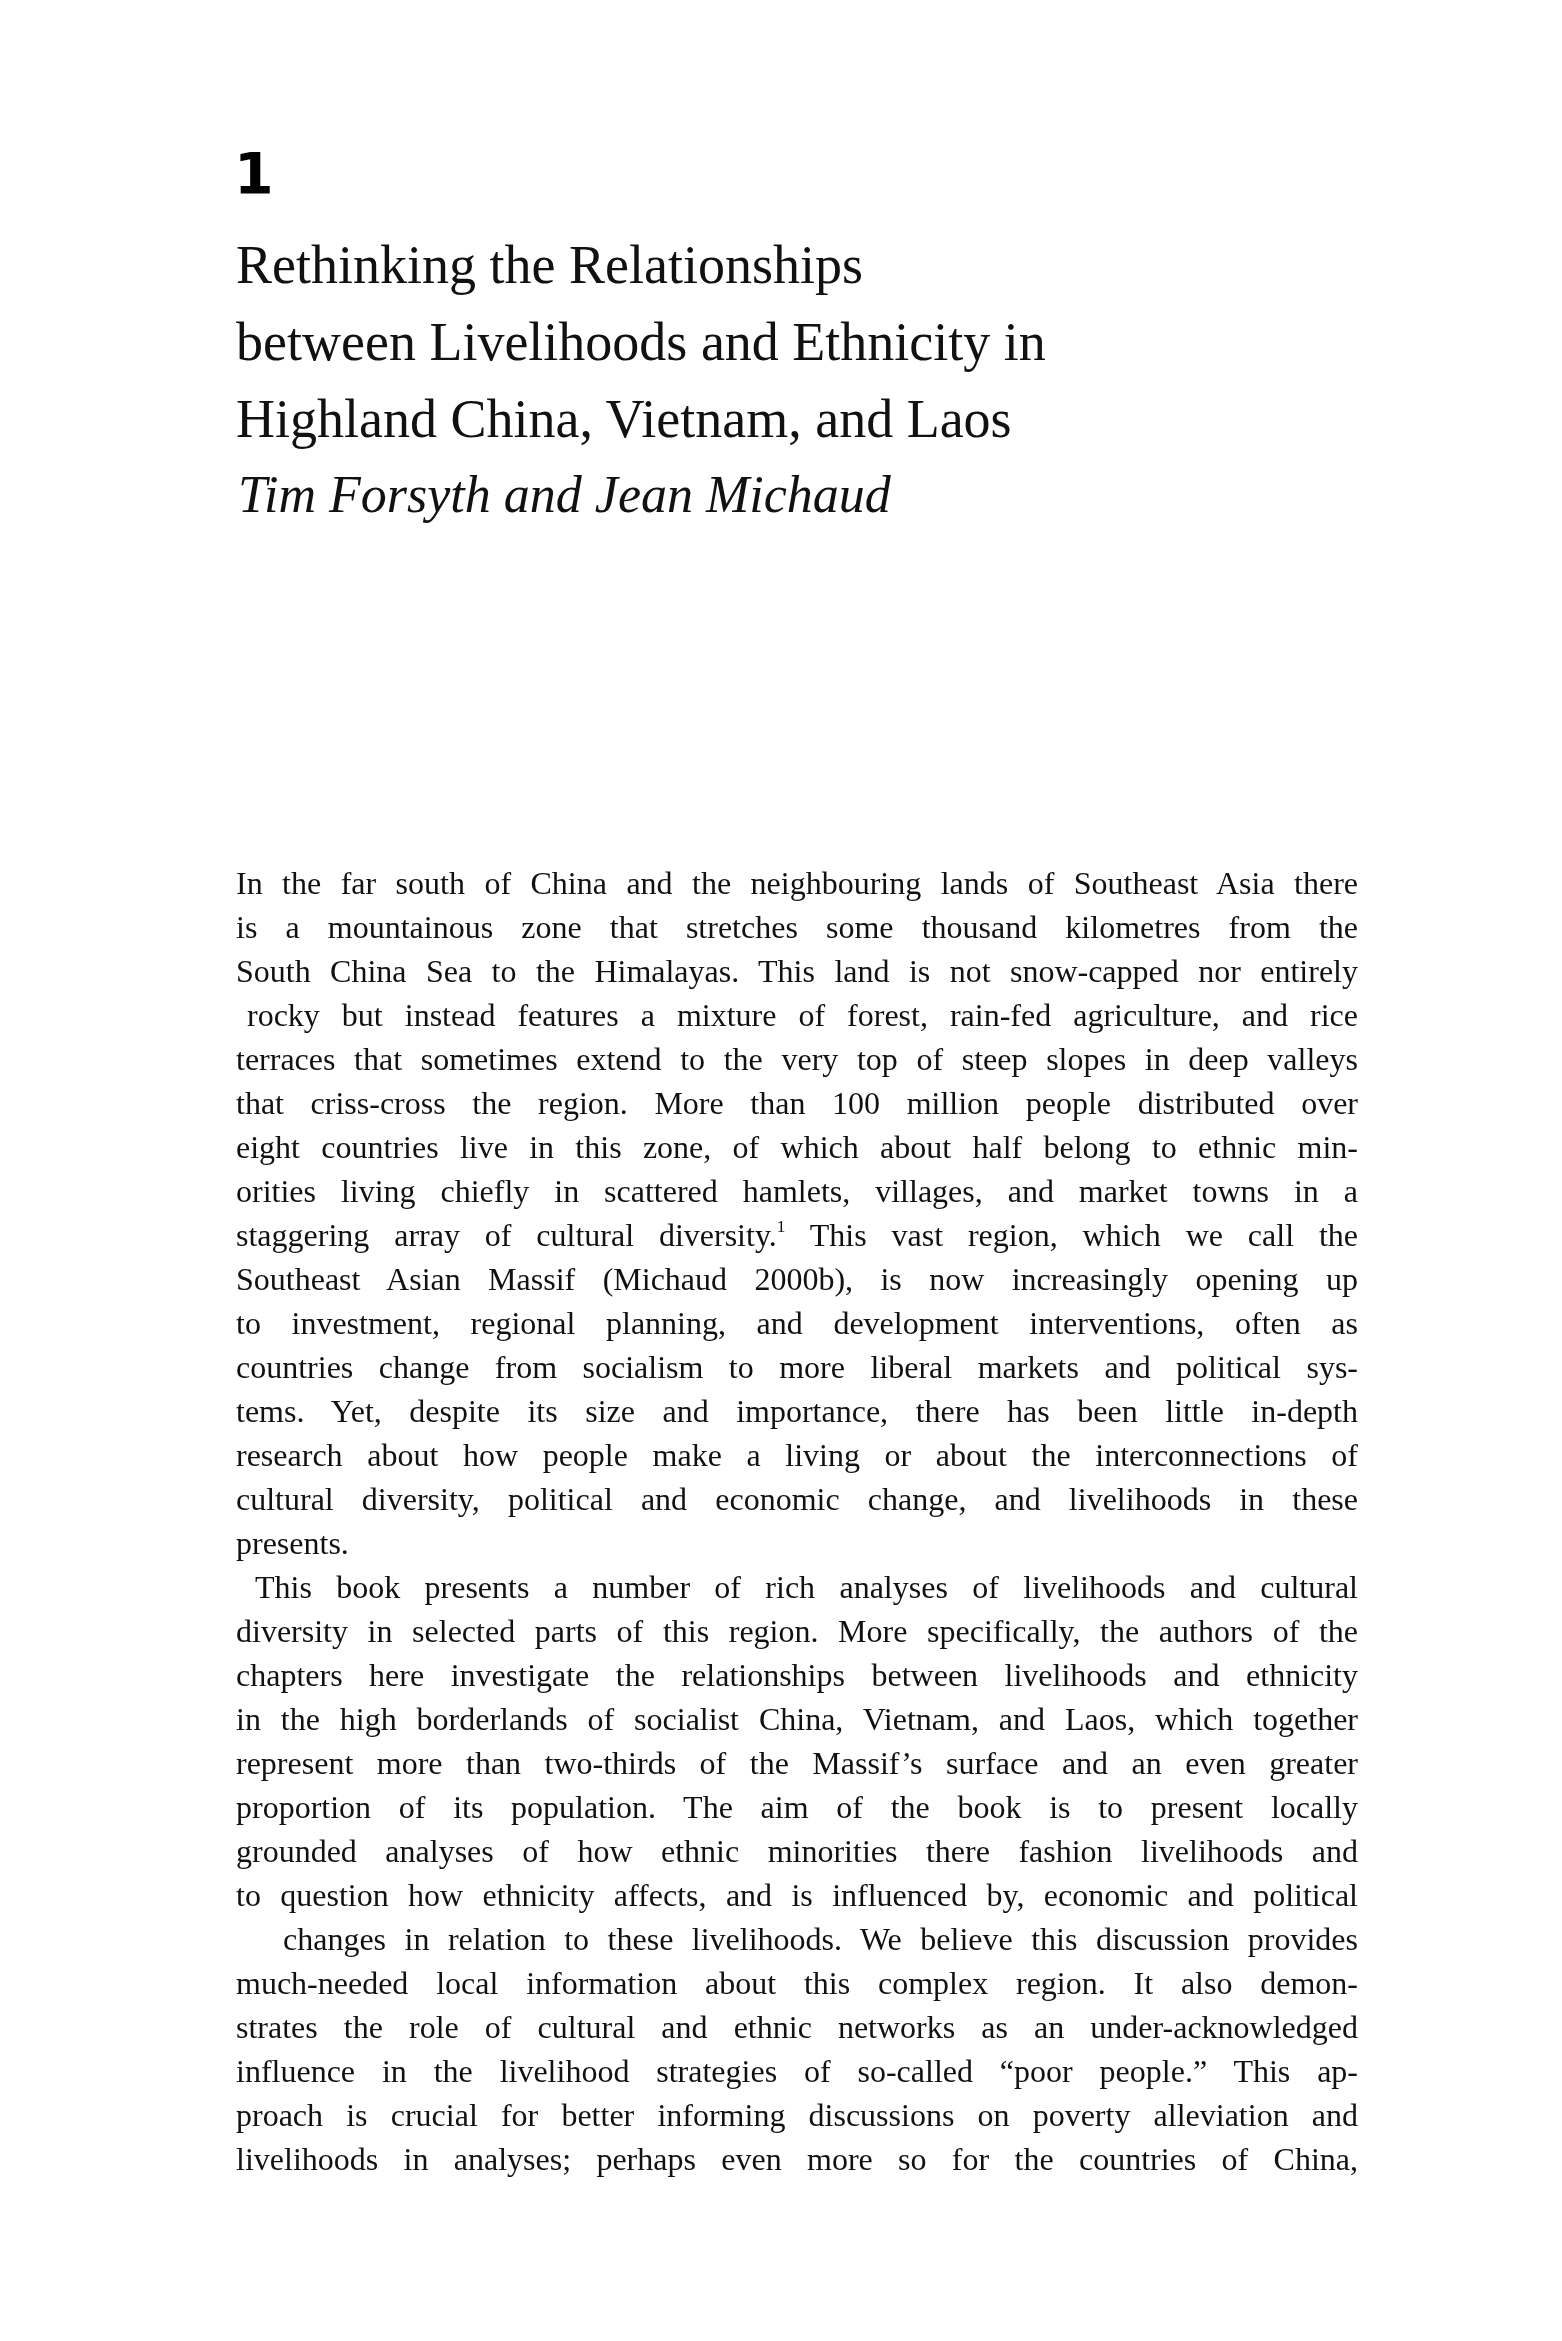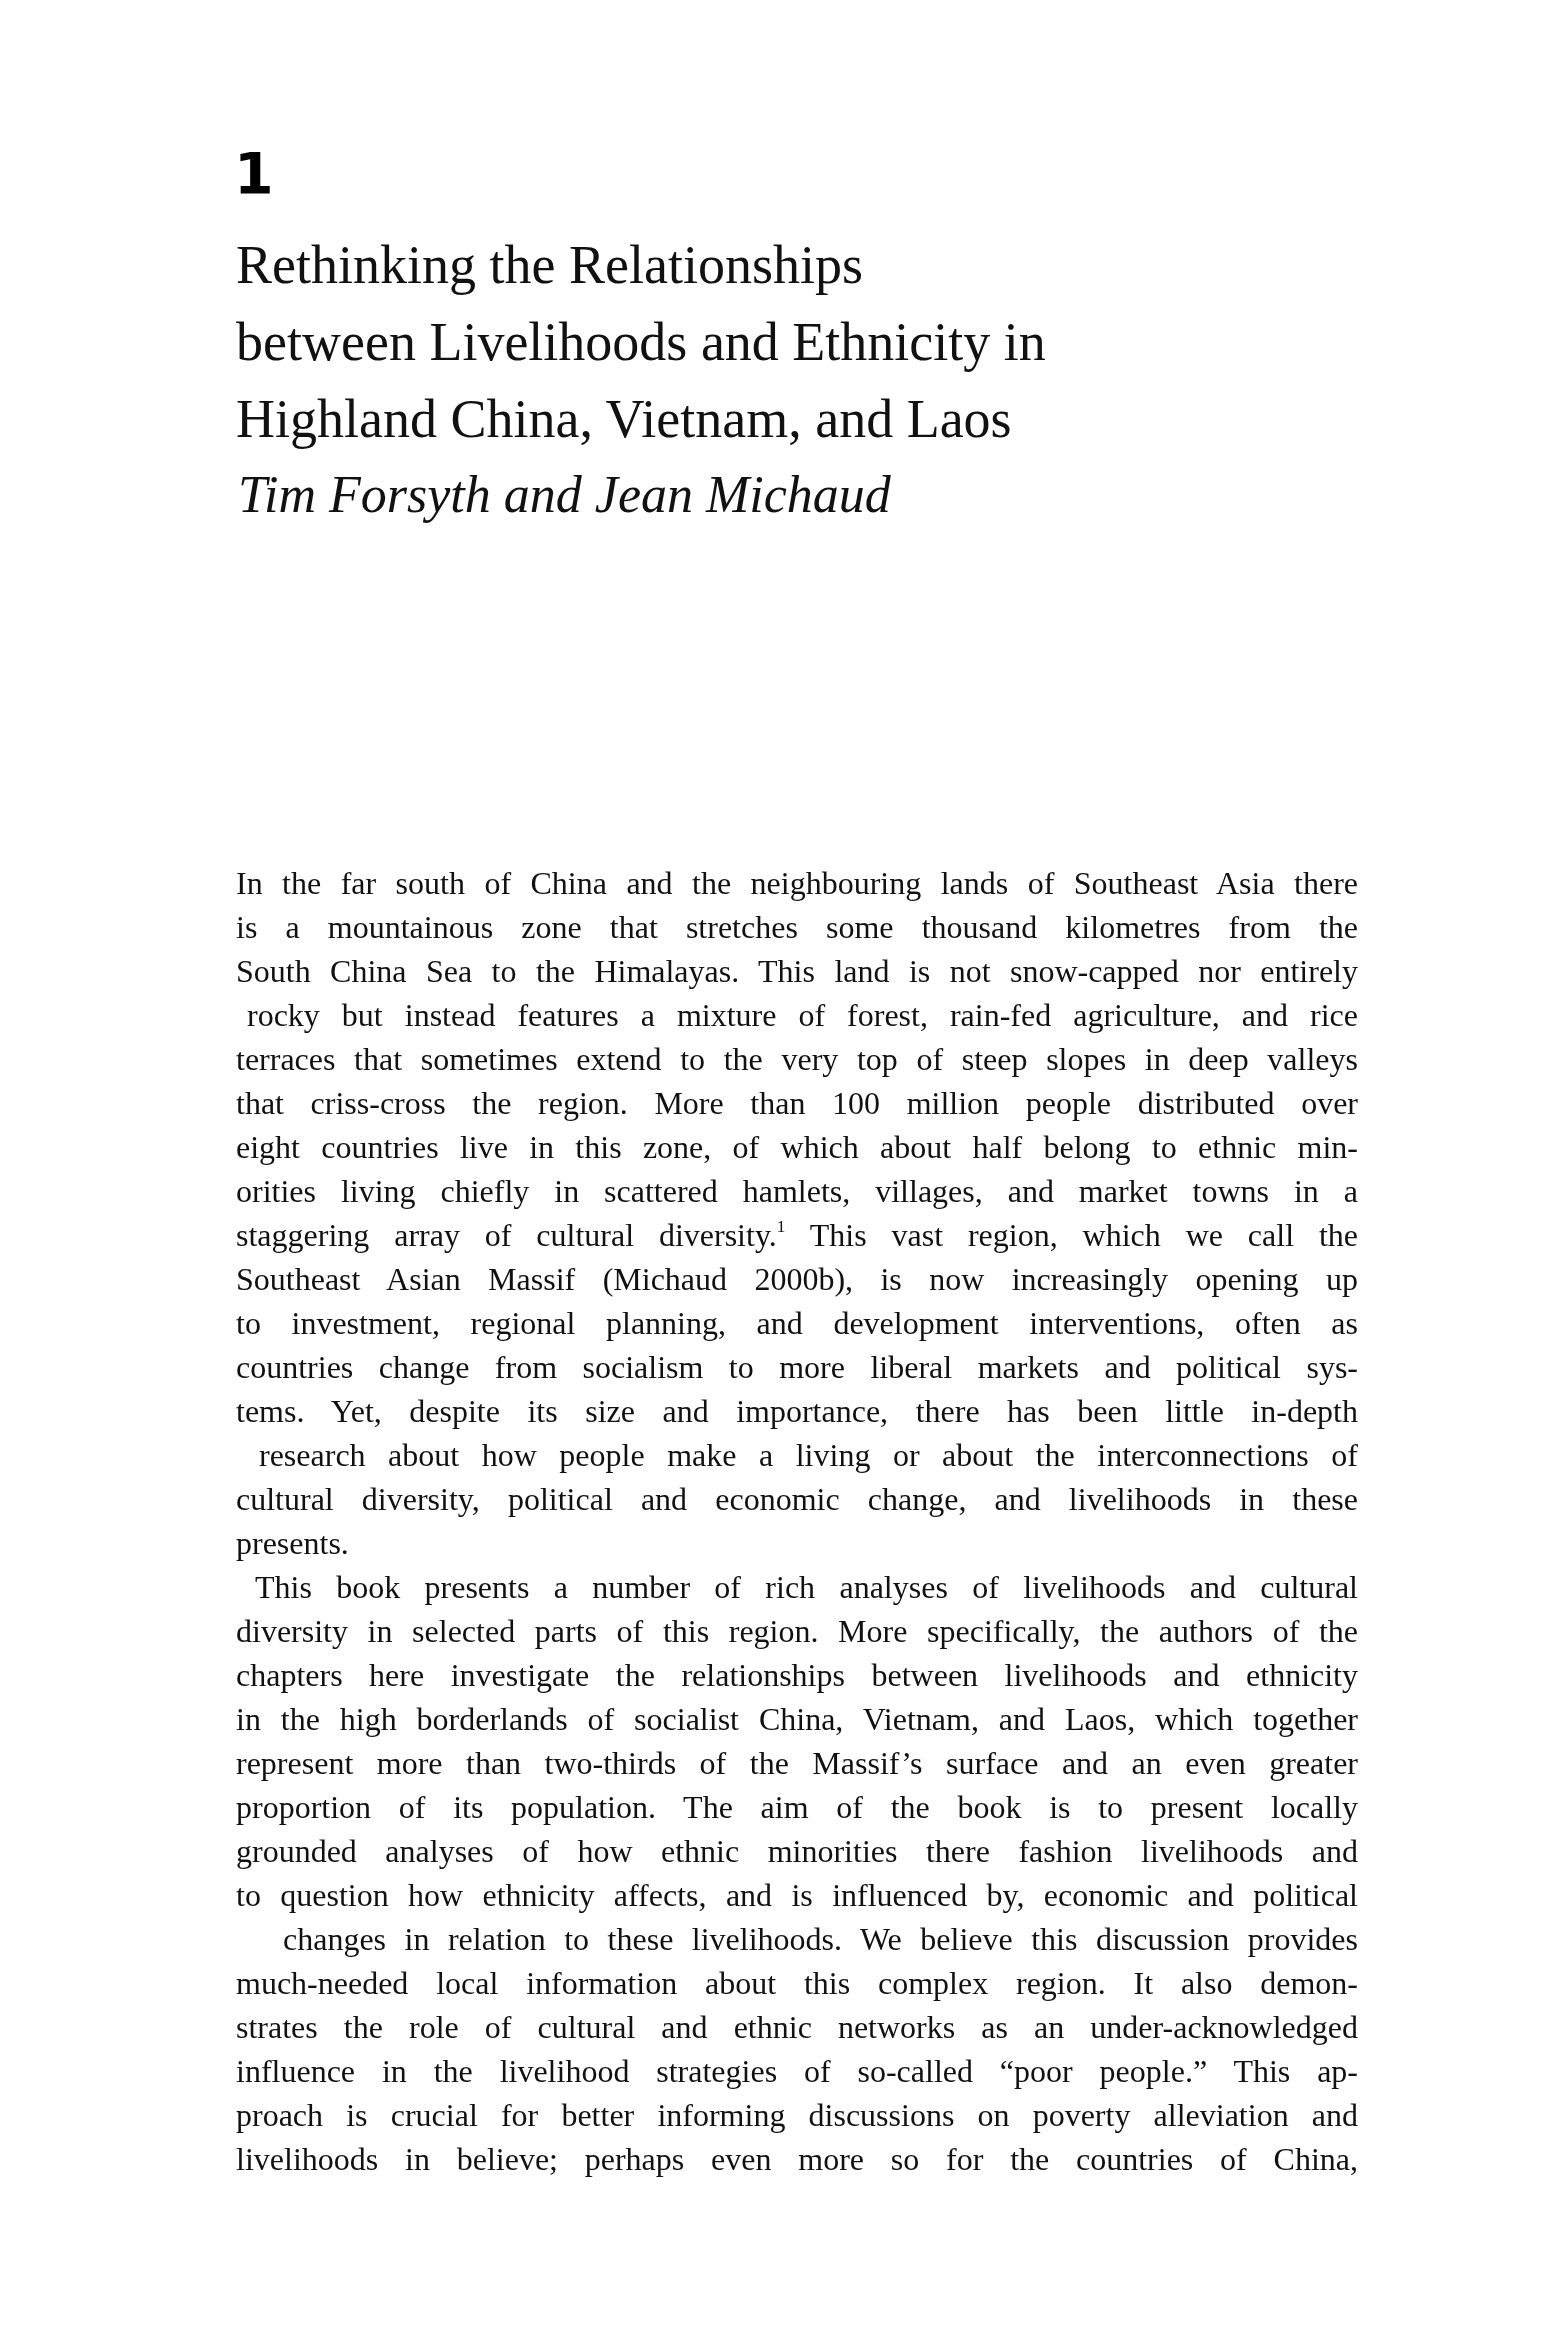--- a/index.html
+++ b/index.html
@@ -35,34 +35,34 @@
     <span class="line" style="display: block; margin-left: 11px;">rocky but instead features a mixture of forest, rain-fed agriculture, and rice</span>
     <span class="line" style="display: block;">terraces that sometimes extend to the very top of steep slopes in deep valleys</span>
     <span class="line" style="display: block;">that criss-cross the region. More than 100 million people distributed over</span>
     <span class="line" style="display: block;">eight countries live in this zone, of which about half belong to ethnic min-</span>
     <span class="line" style="display: block;">orities living chiefly in scattered hamlets, villages, and market towns in a</span>
     <span class="line" style="display: block;"><span>staggering array of cultural diversity.</span><sup>1</sup><span> This vast region, which we call the</span></span>
     <span class="line" style="display: block;">Southeast Asian Massif (Michaud 2000b), is now increasingly opening up</span>
     <span class="line" style="display: block;">to investment, regional planning, and development interventions, often as</span>
     <span class="line" style="display: block;">countries change from socialism to more liberal markets and political sys-</span>
     <span class="line" style="display: block;">tems. Yet, despite its size and importance, there has been little in-depth</span>
-    <span class="line" style="display: block; margin-left: 23px;">research about how people make a living or about the interconnections of</span>
+    <span class="line" style="display: block;">research about how people make a living or about the interconnections of</span>
     <span class="line" style="display: block;">cultural diversity, political and economic change, and livelihoods in these</span>
     <span class="line last" style="display: block;">presents.</span>
   </div>
   <div>
     <span class="line indent" style="display: block;">This book presents a number of rich analyses of livelihoods and cultural</span>
     <span class="line" style="display: block;">diversity in selected parts of this region. More specifically, the authors of the</span>
     <span class="line" style="display: block;">chapters here investigate the relationships between livelihoods and ethnicity</span>
     <span class="line" style="display: block;">in the high borderlands of socialist China, Vietnam, and Laos, which together</span>
     <span class="line" style="display: block;">represent more than two-thirds of the Massif’s surface and an even greater</span>
     <span class="line" style="display: block;">proportion of its population. The aim of the book is to present locally</span>
     <span class="line" style="display: block;">grounded analyses of how ethnic minorities there fashion livelihoods and</span>
     <span class="line" style="display: block;">to question how ethnicity affects, and is influenced by, economic and political</span>
     <span class="line" style="display: block; margin-left: 47px;">changes in relation to these livelihoods. We believe this discussion provides</span>
     <span class="line" style="display: block;">much-needed local information about this complex region. It also demon-</span>
     <span class="line" style="display: block;">strates the role of cultural and ethnic networks as an under-acknowledged</span>
     <span class="line" style="display: block;">influence in the livelihood strategies of so-called “poor people.” This ap-</span>
     <span class="line" style="display: block;">proach is crucial for better informing discussions on poverty alleviation and</span>
-    <span class="line" style="display: block;">livelihoods in believe; perhaps even more so for the countries of China,</span>
+    <span class="line" style="display: block;">livelihoods in analyses; perhaps even more so for the countries of China,</span>
   </div>
 </div>
 
 
 </body></html>

